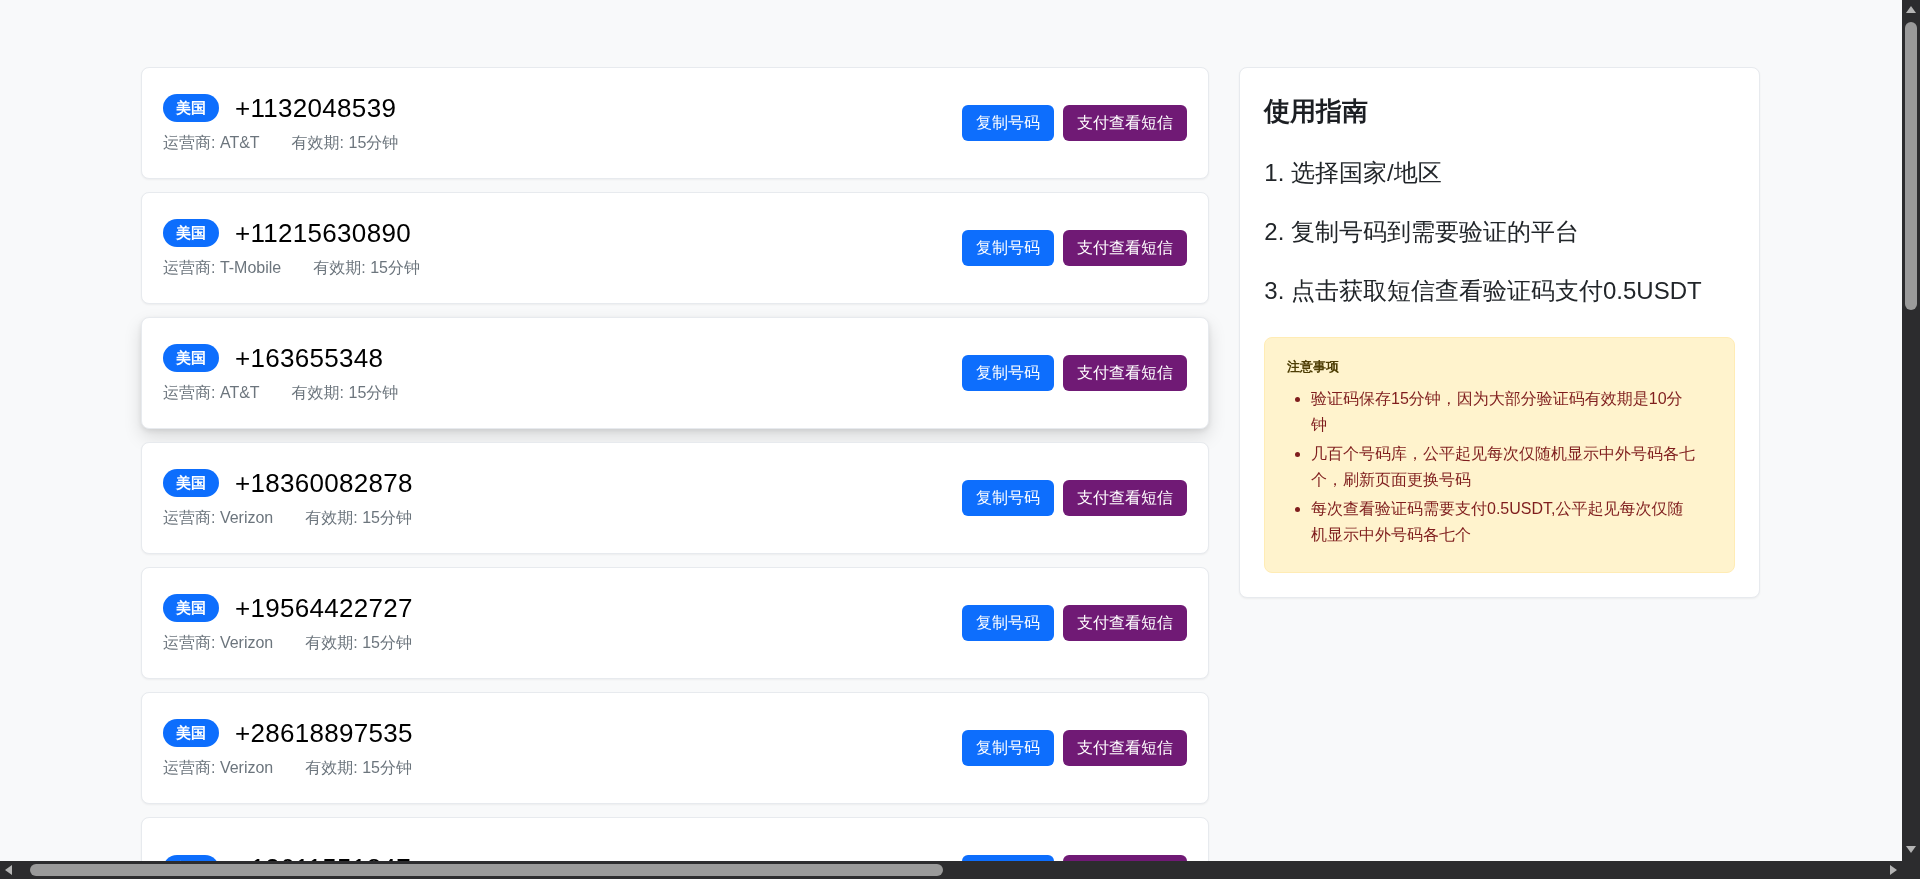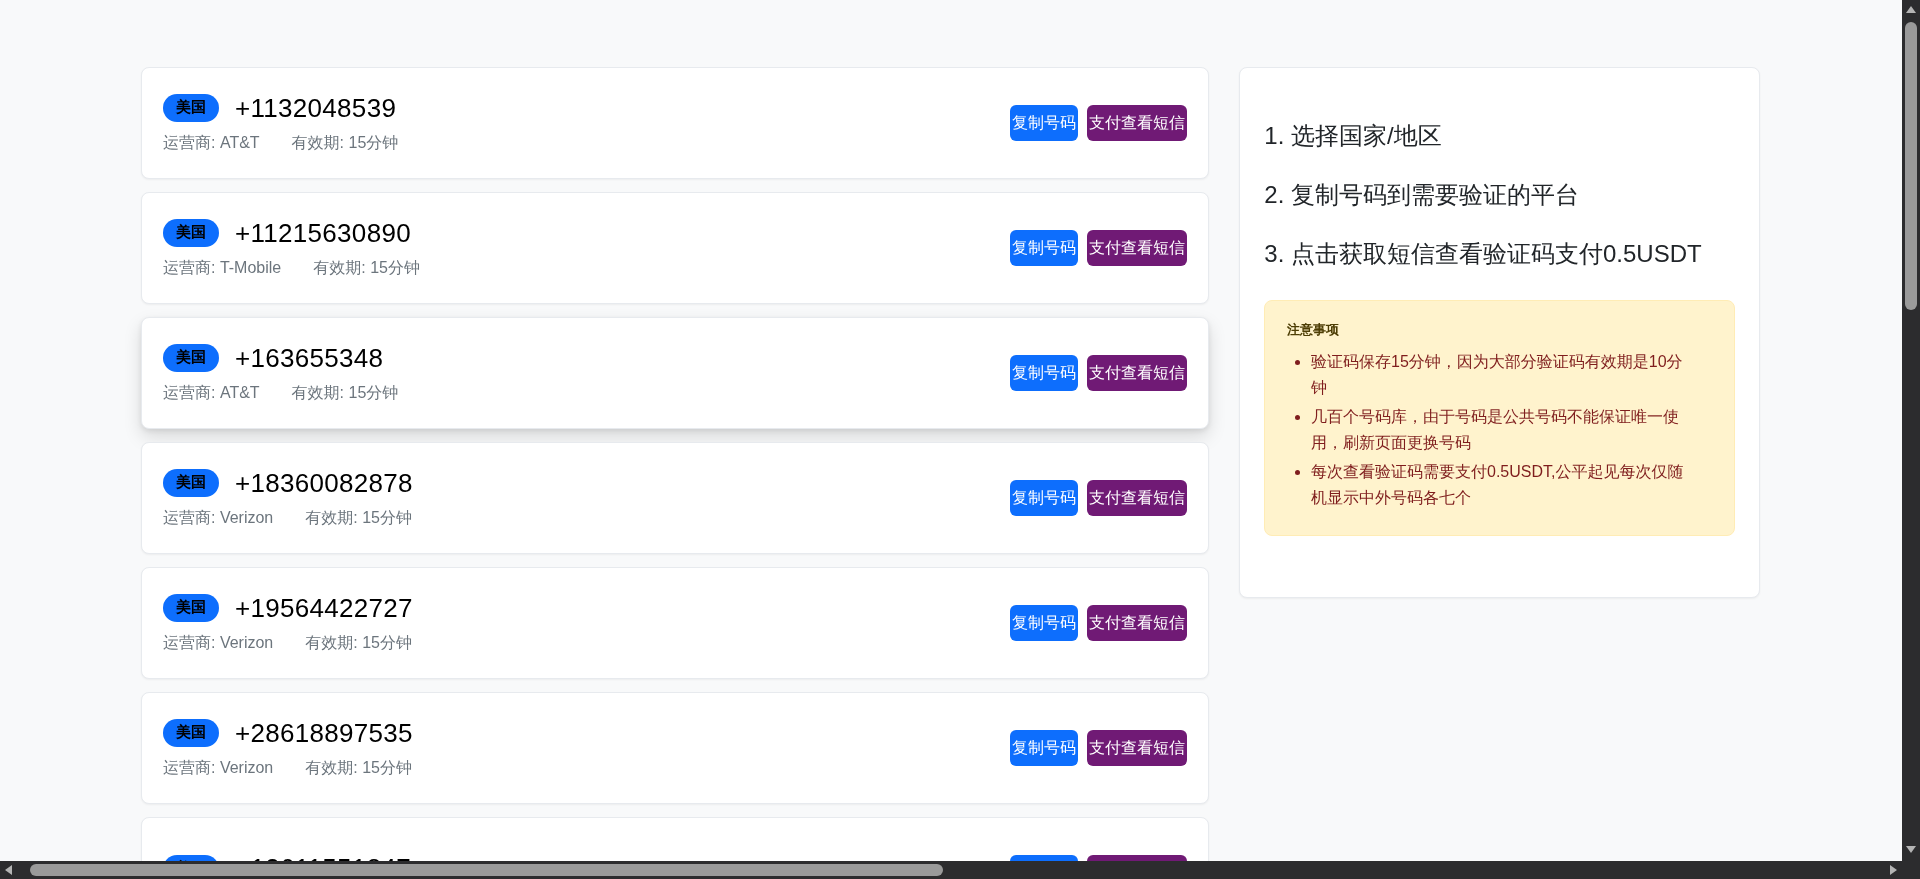--- a/index.html
+++ b/index.html
@@ -36,28 +36,27 @@
     justify-content: space-between;
     align-items: center;
   }
   .card.elevated {
     box-shadow: 0 8px 18px rgba(0,0,0,0.13), 0 2px 5px rgba(0,0,0,0.08);
   }
   .card-left { display: flex; flex-direction: column; justify-content: center; }
   .num-row { display: flex; align-items: center; gap: 16px; }
   .badge-pill {
     background: #0d6efd;
-    color: #000000;
+    color: #ffffff;
     font-size: 15px;
     font-weight: 700;
     line-height: 1;
     padding: 6px 13px 7px 13px;
     border-radius: 999px;
     white-space: nowrap;
-    font-family: Liberation Serif, serif;
   }
   .phone {
     font-size: 26px;
     font-weight: 500;
     color: #000000;
     letter-spacing: 0.3px;
     white-space: nowrap;
   }
   .sub-row {
     margin-top: 9px;
@@ -66,21 +65,21 @@
     font-size: 16px;
     color: #6c757d;
   }
   .btn-group { display: flex; gap: 9px; align-items: center; }
   .btn {
     border: none;
     border-radius: 6px;
     color: #ffffff;
     font-size: 16px;
     font-family: inherit;
-    padding: 8px 2px;
+    padding: 8px 14px;
     line-height: 1.2;
     cursor: pointer;
     white-space: nowrap;
   }
   .btn-primary { background: #0d6efd; }
   .btn-success { background: #701a75; }
 
   .guide-panel {
     width: 521px;
     height: 531px;
@@ -309,30 +308,31 @@
         </div>
         <div class="btn-group">
           <button class="btn btn-primary">复制号码</button>
           <button class="btn btn-success">支付查看短信</button>
         </div>
       </div>
 
     </div>
 
     <div class="guide-panel">
+      <h2 class="guide-title">使用指南</h2>
       <ol class="guide-steps">
         <li>选择国家/地区</li>
         <li>复制号码到需要验证的平台</li>
         <li>点击获取短信查看验证码支付0.5USDT</li>
       </ol>
       <div class="notice-box">
         <div class="notice-title">注意事项</div>
         <ul class="notice-list">
           <li>验证码保存15分钟，因为大部分验证码有效期是10分钟</li>
-          <li>几百个号码库，由于号码是公共号码不能保证唯一使用，刷新页面更换号码</li>
+          <li>几百个号码库，公平起见每次仅随机显示中外号码各七个，刷新页面更换号码</li>
           <li>每次查看验证码需要支付0.5USDT,公平起见每次仅随机显示中外号码各七个</li>
         </ul>
       </div>
     </div>
 
   </div>
 
   <div class="v-scrollbar">
     <div class="arrow arrow-up"></div>
     <div class="v-thumb"></div>

